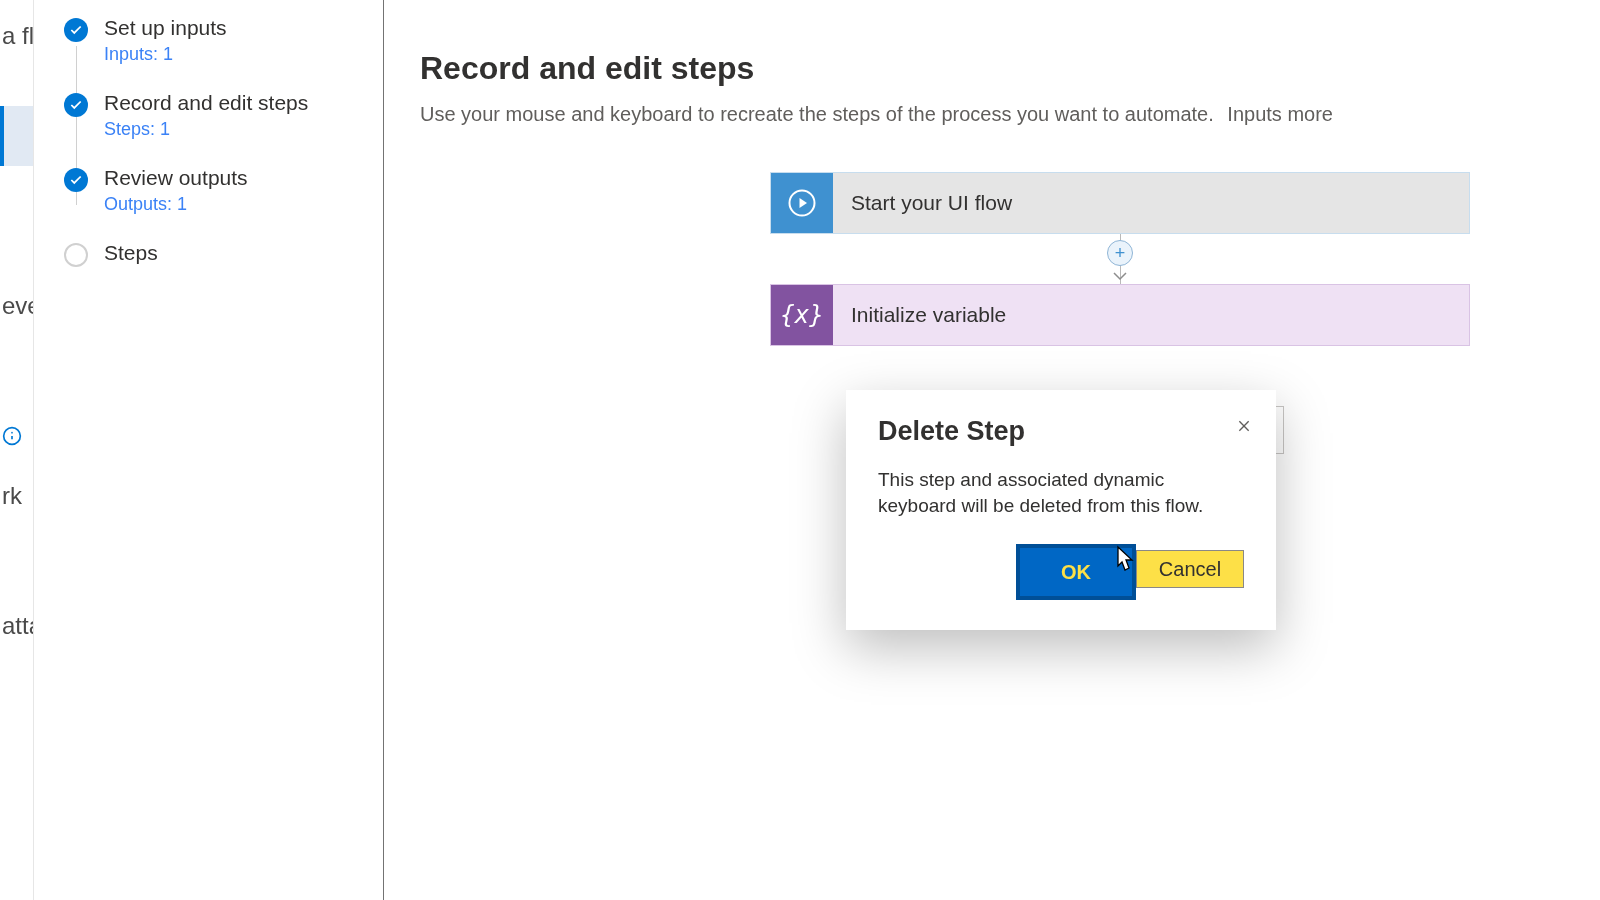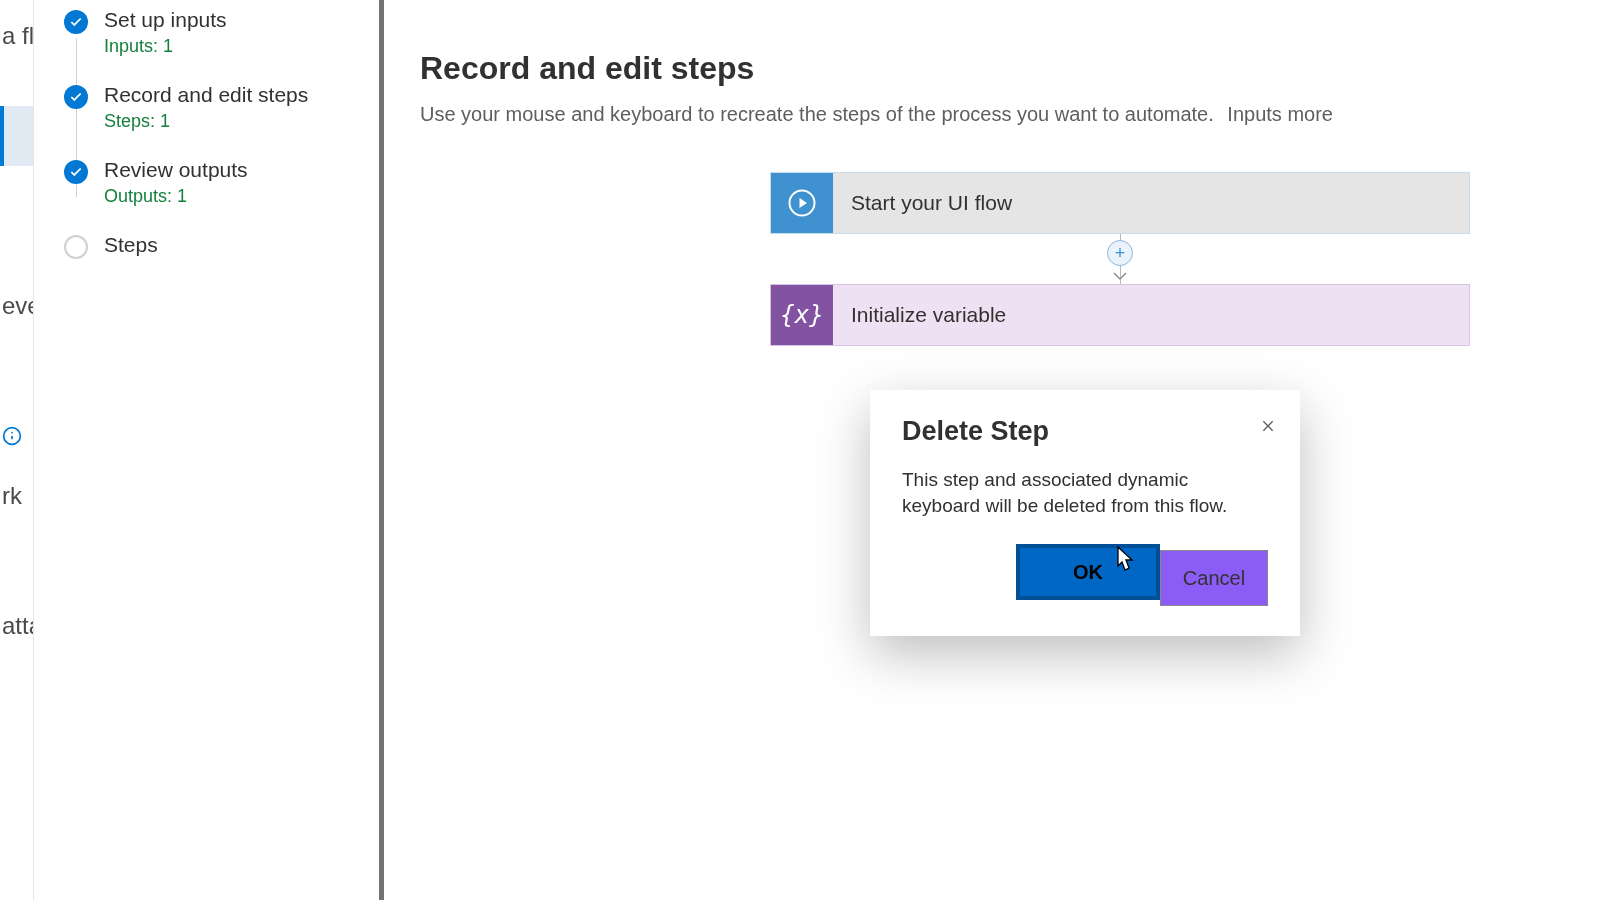--- a/index.html
+++ b/index.html
@@ -17,22 +17,22 @@
     overflow: hidden;
   }
   .rail .rail-item { height: 60px; display: flex; align-items: center; padding-left: 2px; white-space: nowrap; }
   .rail .rail-item.sel { background: #e1e9f3; border-left: 4px solid #0078d4; padding-left: 0; }
   .rail .gap { height: 40px; }
   .rail .info-ico { color: #0078d4; }
 
   
   .sidebar {
     width: 350px;
-    border-right: 5px solid #737373;
-    padding: 8px 18px 0 30px;
+    border-right: 1px solid #737373;
+    padding: 16px 18px 0 30px;
     position: relative;
   }
   .steps { position: relative; }
   .steps::before {
     content: "";
     position: absolute;
     left: 12px; top: 30px; bottom: 60px;
     width: 1px;
     background: #d0d0d0;
   }
@@ -40,21 +40,21 @@
   .step-dot {
     position: absolute; left: 0; top: 2px;
     width: 24px; height: 24px; border-radius: 50%;
     display: flex; align-items: center; justify-content: center;
     background: #fff;
   }
   .step-dot.done { background: #0078d4; }
   .step-dot.done svg { stroke: #fff; }
   .step-dot.empty { border: 2px solid #d0d0d0; }
   .step-title { font-size: 21px; color: #323130; }
-  .step-sub { font-size: 18px; color: #15803d; margin-top: 4px; }
+  .step-sub { font-size: 18px; color: #3b82f6; margin-top: 4px; }
 
   
   .main { flex: 1; padding: 50px 36px 0 36px; position: relative; overflow: hidden; }
   .page-title { font-size: 32px; font-weight: 600; color: #323130; margin-bottom: 16px; }
   .page-desc { font-size: 20px; color: #605e5c; margin-bottom: 46px; }
   .page-desc .learn { color: #605e5c; margin-left: 8px; cursor: pointer; }
 
   .canvas { padding-left: 350px; }
   .flow-card {
     display: flex; align-items: center;
@@ -104,48 +104,48 @@
     border: 1px solid #c8c6c4;
     background: #fff;
     font-size: 20px; color: #323130;
     display: flex; align-items: center; justify-content: center;
     cursor: pointer;
   }
 
   
   .modal {
     position: absolute;
-    left: 486px; top: 390px;
+    left: 462px; top: 390px;
     width: 430px;
     background: #fff;
     box-shadow: 0 18px 50px rgba(0,0,0,0.26);
     padding: 26px 32px 30px 32px;
     z-index: 50;
   }
   .modal-title { font-size: 27px; font-weight: 700; color: #323130; margin-bottom: 20px; }
   .modal-close {
     position: absolute; right: 16px; top: 20px;
     width: 32px; height: 32px;
     display: flex; align-items: center; justify-content: center;
     color: #605e5c; cursor: pointer; font-size: 18px;
   }
   .modal-body { font-size: 19px; color: #323130; line-height: 1.35; margin-bottom: 26px; }
   .modal-actions { display: flex; justify-content: flex-end; gap: 0; }
   .btn-primary {
-    background: #0067c5; color: #000000;
+    background: #0067c5; color: #fde047;
     border: 4px solid #004f97;
-    height: 56px; width: 144px;
+    height: 56px; width: 120px;
     font-size: 20px; font-weight: 600;
     display: flex; align-items: center; justify-content: center;
     cursor: pointer;
   }
   .btn-secondary {
-    background: #8b5cf6; color: #323130;
+    background: #fde047; color: #323130;
     border: 1px solid #8a8886;
-    height: 56px; width: 108px;
+    height: 38px; width: 108px;
     margin-top: 6px;
     font-size: 20px;
     display: flex; align-items: center; justify-content: center;
     cursor: pointer;
   }
 
   
   .cursor {
     position: absolute;
     left: 726px; top: 544px;

